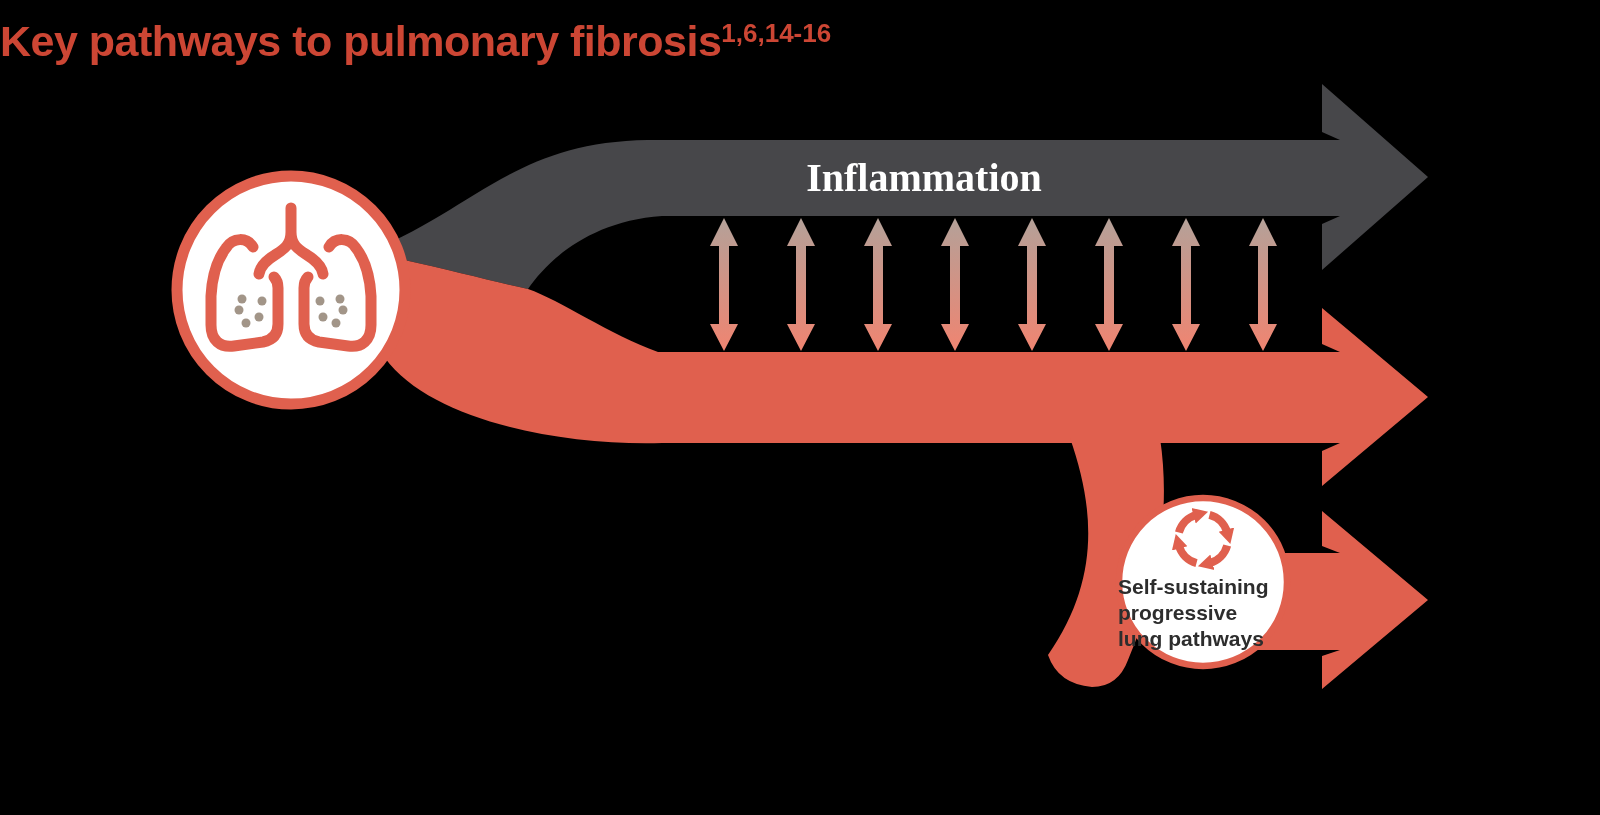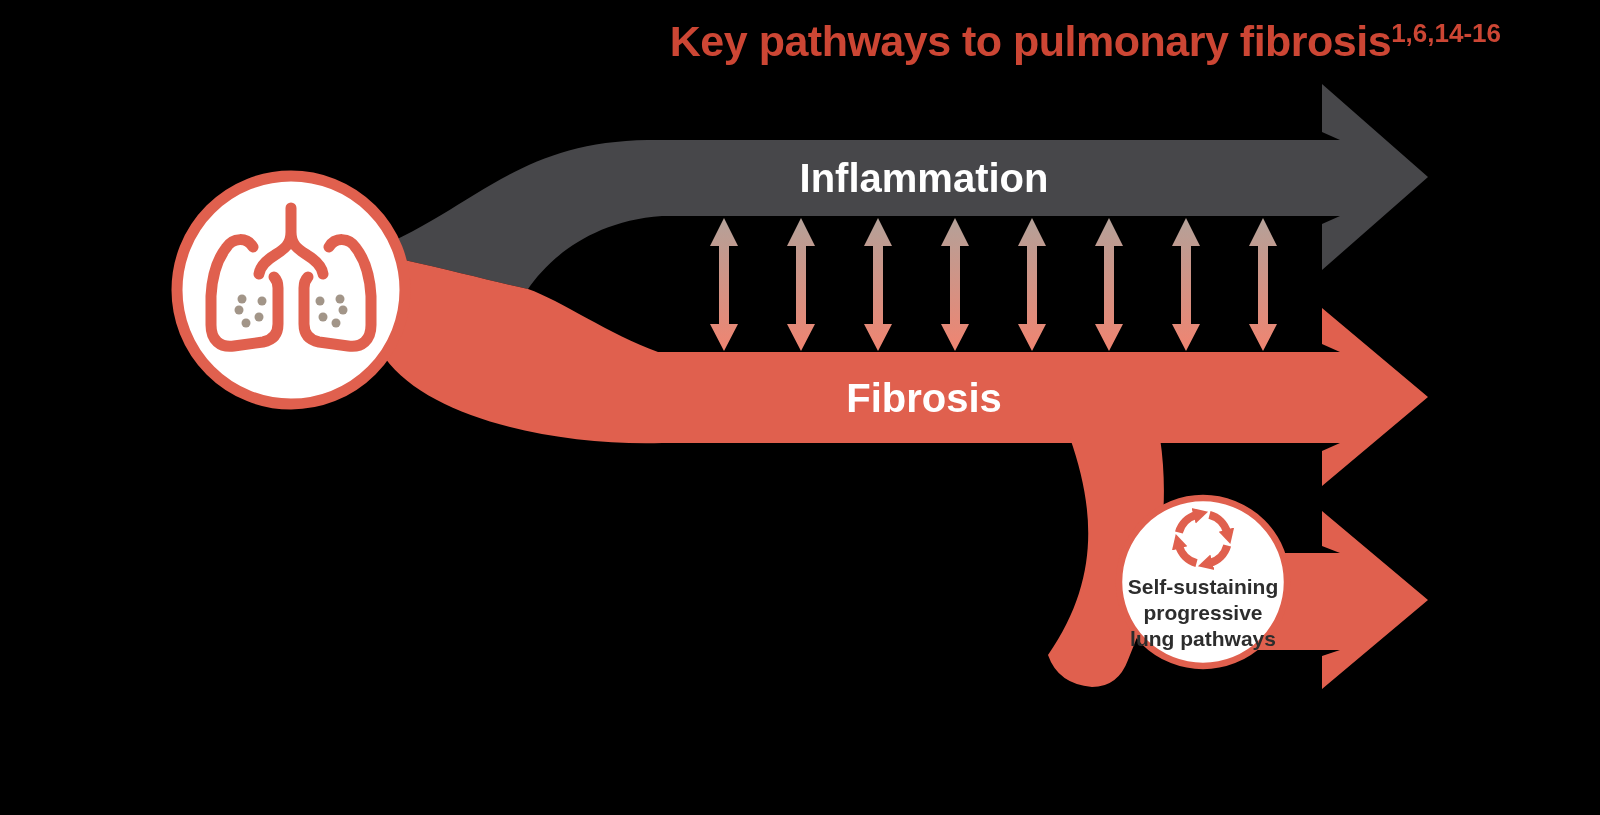--- a/index.html
+++ b/index.html
@@ -3,32 +3,32 @@
 <meta charset="utf-8">
 <style>
   html,body{margin:0;padding:0;background:#000;}
   .stage{
     position:relative;width:1600px;height:815px;overflow:hidden;
     background:var(--background,#000);
     font-family:"Liberation Sans", sans-serif;
   }
   .title{
     position:absolute;top:10px;left:0;width:1525px;padding-right:24px;box-sizing:border-box;
-    text-align:right;color:var(--title_red,#cc4634);
+    text-align:left;color:var(--title_red,#cc4634);
     font-size:43px;font-weight:700;letter-spacing:-0.5px;line-height:46px;
   }
   .title sup{font-size:26px;font-weight:700;vertical-align:14px;letter-spacing:0;}
   .band-label{
     position:absolute;left:724px;width:400px;text-align:center;
     color:var(--white,#fff);font-size:40px;font-weight:700;line-height:52px;
   }
-  .band-label.inflammation{top:152px;}
+  .band-label.inflammation{top:152px;font-family:Liberation Serif, serif;}
   .band-label.fibrosis{top:372px;}
   .badge-text{
-    position:absolute;left:1118px;top:574px;width:170px;text-align:center;
+    position:absolute;left:1118px;top:574px;width:170px;text-align:left;
     color:var(--badge_text,#2d2d2d);font-size:21px;font-weight:700;line-height:26px;
   }
   svg.diagram{position:absolute;top:0;left:0;}
 </style>
 </head>
 <body>
 
 <div class="stage">
 
   <svg class="diagram" width="1600" height="815" viewBox="0 0 1600 815">
@@ -98,21 +98,20 @@
       <path d="M 1227.2 545.5 A 25 25 0 0 1 1209.5 563.1" marker-end="url(#cycleArrow)"></path>
       <path d="M 1196.5 563.1 A 25 25 0 0 1 1178.9 545.5" marker-end="url(#cycleArrow)"></path>
     </g>
   </svg>
 
   <div class="title">
     <span>Key pathways to pulmonary fibrosis</span><sup>1,6,14-16</sup>
   </div>
 
   <div class="band-label inflammation">Inflammation</div>
-  <div class="band-label fibrosis">Fibrosis</div>
 
   <div class="badge-text">
     <div>Self-sustaining</div>
     <div>progressive</div>
     <div>lung pathways</div>
   </div>
 
 </div>
 
 </body></html>

